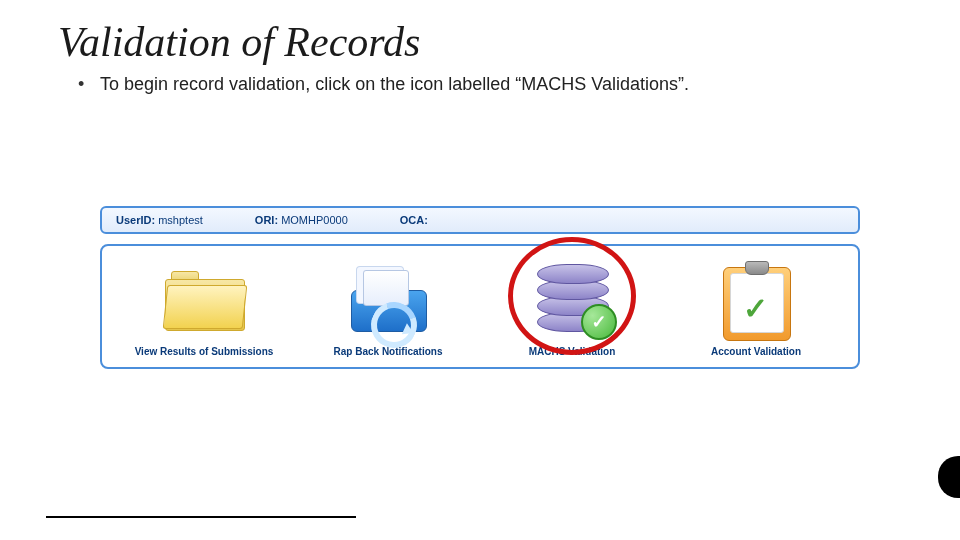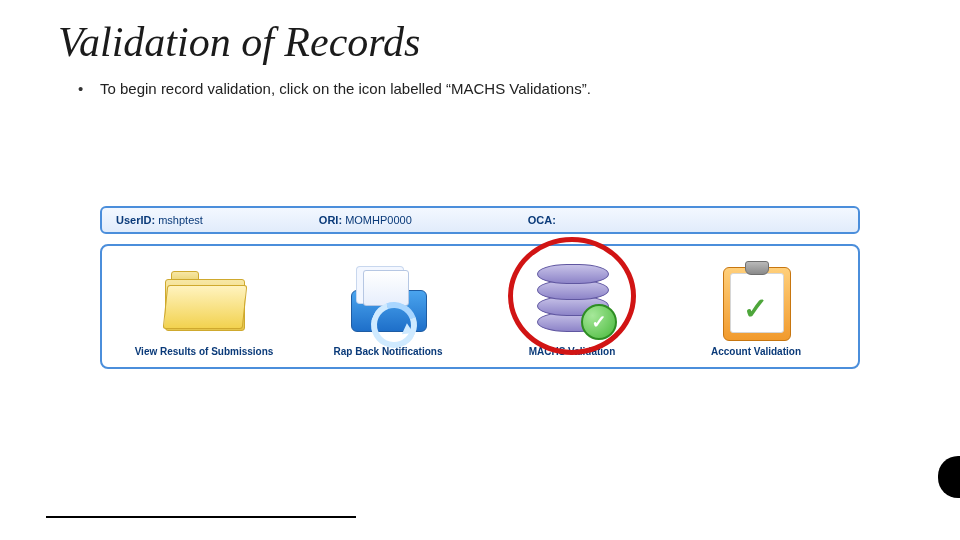--- a/index.html
+++ b/index.html
@@ -1,23 +1,23 @@
 <!DOCTYPE html>
 <html><head>
 <meta charset="utf-8">
 <style>
   html,body{margin:0;padding:0;width:960px;height:540px;background:#fff;font-family:"Segoe UI",Arial,sans-serif;color:#000;overflow:hidden}
   .slide{position:relative;width:960px;height:540px}
-  h1{font-family:Georgia,"Times New Roman",serif;font-style:italic;font-weight:400;font-size:42px;margin:18px 0 14px 58px;color:#1b1b1b}
+  h1{font-family:Georgia,"Times New Roman",serif;font-style:italic;font-weight:400;font-size:42px;margin:18px 0 8px 58px;color:#1b1b1b}
   ul.bullets{margin:6px 0 0 78px;padding:0;list-style:none}
-  ul.bullets li{position:relative;padding-left:22px;font-size:15px;color:#222}
+  ul.bullets li{position:relative;padding-left:22px;font-size:18px;color:#222}
   ul.bullets li::before{content:"•";position:absolute;left:0;top:0;color:#333}
   .panel-wrap{position:absolute;left:100px;top:188px;width:760px}
   .bar{border:2px solid #4b8edb;border-radius:6px;background:linear-gradient(#f3f8ff,#e1ecfb);height:24px;display:flex;align-items:center;padding:0 14px;font-family:Tahoma,Arial,sans-serif;font-size:11px;color:#0a3a79}
-  .info-bar{justify-content:flex-start;gap:116px}
+  .info-bar{justify-content:flex-start;gap:52px}
   .info-pair b{font-weight:700}
   .card{margin-top:10px;border:2px solid #4b8edb;border-radius:8px;background:#fff}
   .card-title{text-align:center;font-family:Tahoma,Arial,sans-serif;font-size:12px;color:#0a3a79;font-weight:700;padding:6px 0 4px;border-bottom:1px solid #d8e6f7;background:linear-gradient(#f3f8ff,#e9f1fc);border-radius:8px 8px 0 0}
   .icons-row{display:flex;justify-content:space-around;align-items:flex-end;padding:14px 10px 10px}
   .launcher{display:flex;flex-direction:column;align-items:center;gap:6px;width:150px;cursor:pointer;position:relative}
   .launcher .lbl{font-family:Tahoma,Arial,sans-serif;font-size:10px;color:#0a3a79;font-weight:700;text-align:center}
   .circ{position:absolute;left:50%;top:44%;transform:translate(-50%,-56%);width:118px;height:108px;border:5px solid #d11414;border-radius:50%;pointer-events:none}
   .ico-box{width:92px;height:80px;display:flex;align-items:center;justify-content:center}
   
   .folder{position:relative;width:78px;height:58px}

